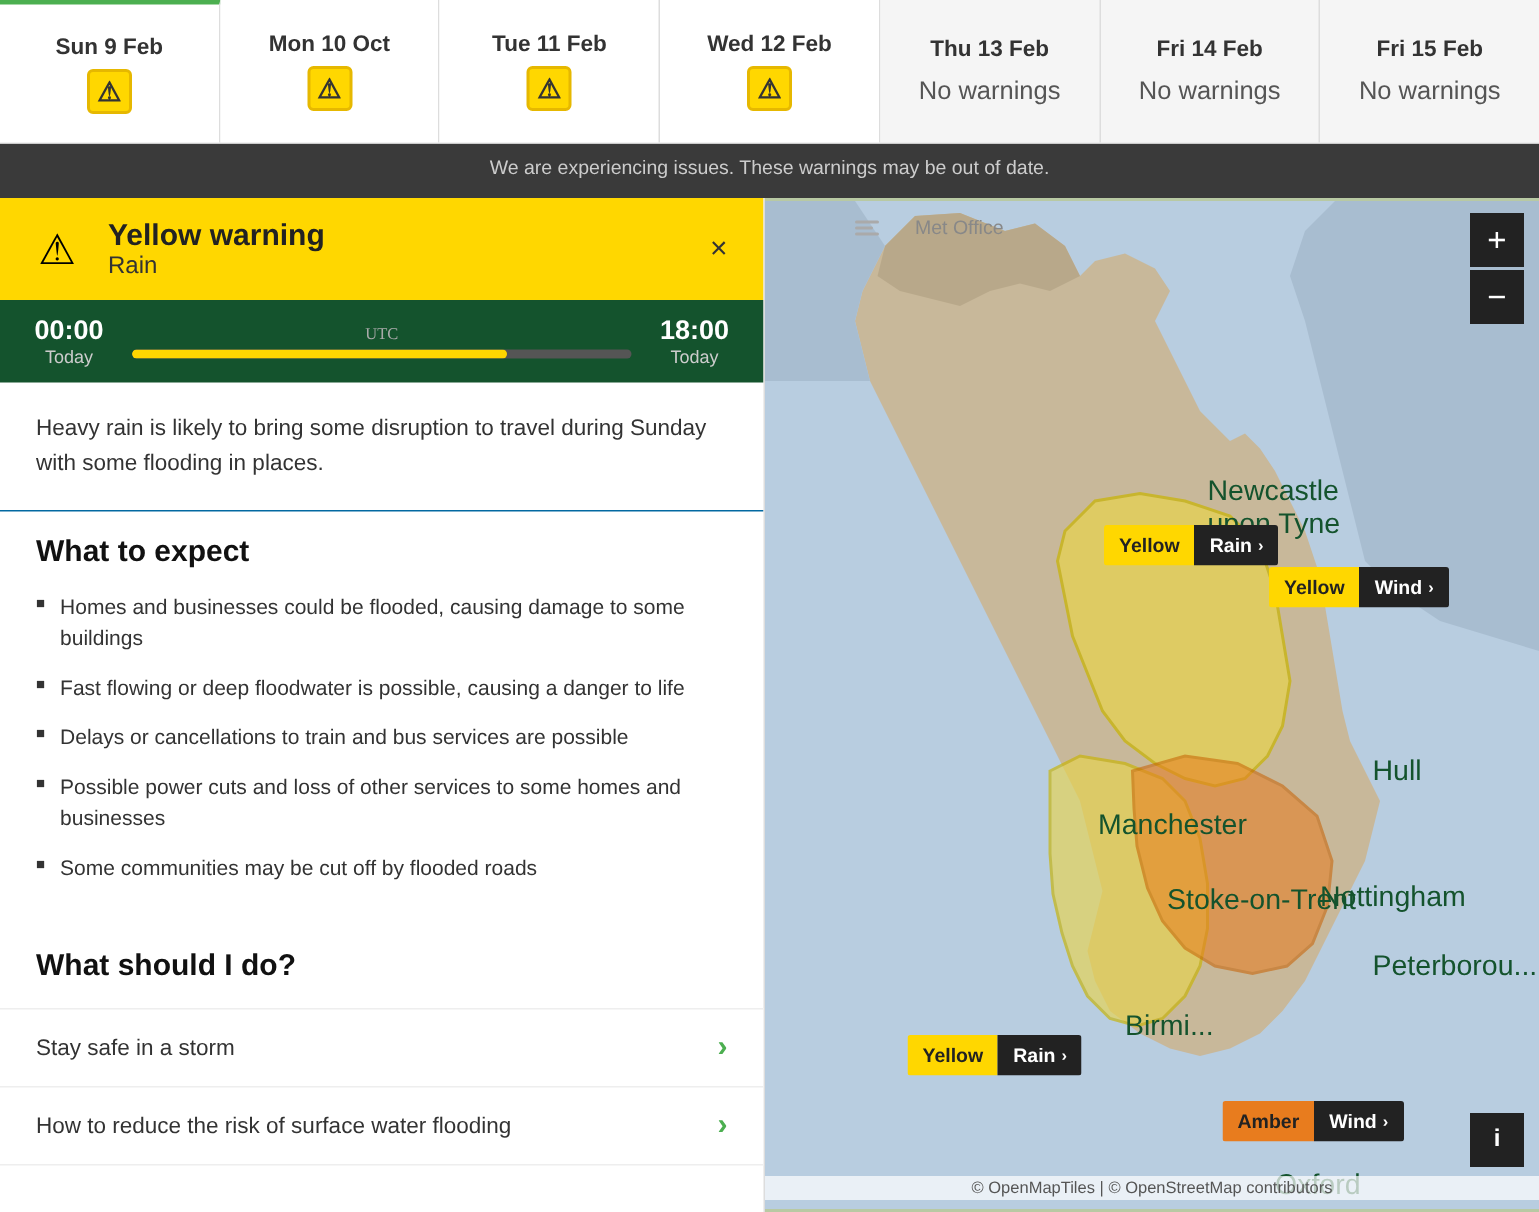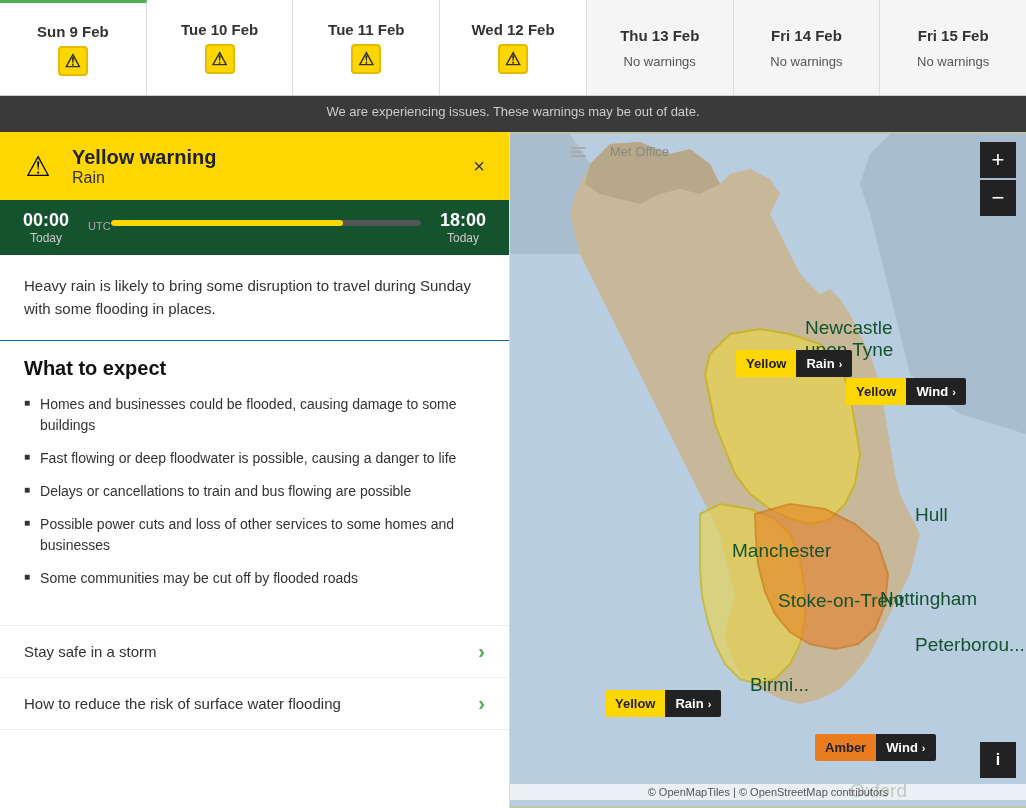--- a/index.html
+++ b/index.html
@@ -27,21 +27,21 @@
       text-align: right;
     }
     .date-tab:first-child {
       background: #fff;
       border-top: 3px solid #4caf50;
     }
     .date-tab.no-warning {
       background: #f5f5f5;
     }
     .date-tab.no-warning .tab-label {
-      font-size: 13px;
+      font-size: 17px;
       color: #555;
       font-weight: normal;
       margin-top: 4px;
     }
     .tab-date { font-size: 15px; font-weight: bold; margin-bottom: 6px; }
     .warning-icon {
       width: 30px;
       height: 30px;
       background: #FFD700;
       border: 2px solid #e6b800;
@@ -118,22 +118,23 @@
       align-items: center;
       color: #fff;
     }
     .time-start, .time-end { min-width: 60px; text-align: center; }
     .time-label { font-size: 18px; font-weight: bold; }
     .time-sublabel { font-size: 12px; color: #ccc; }
     .time-progress-area {
       flex: 1;
       margin: 0 12px;
       display: flex;
-      flex-direction: row;
-      align-items: flex-start;
+      flex-direction: column;
+      align-items: center;
+      font-family: Liberation Serif, serif;
     }
     .time-utc { font-size: 11px; color: #aaa; margin-bottom: 4px; }
     .progress-bar-bg {
       width: 100%;
       height: 6px;
       background: #555;
       border-radius: 3px;
       overflow: hidden;
     }
     .progress-bar-fill {
@@ -335,21 +336,21 @@
   </style>
 </head>
 <body>
 
 <div class="date-tabs">
   <div class="date-tab" style="border-top: 3px solid #4caf50;">
     <span class="tab-date">Sun 9 Feb</span>
     <div class="warning-icon">⚠</div>
   </div>
   <div class="date-tab">
-    <span class="tab-date">Tue 10 Feb</span>
+    <span class="tab-date">Mon 10 Oct</span>
     <div class="warning-icon">⚠</div>
   </div>
   <div class="date-tab">
     <span class="tab-date">Tue 11 Feb</span>
     <div class="warning-icon">⚠</div>
   </div>
   <div class="date-tab">
     <span class="tab-date">Wed 12 Feb</span>
     <div class="warning-icon">⚠</div>
   </div>
@@ -408,32 +409,33 @@
     <div class="section">
       <div class="section-title">What to expect</div>
       <ul class="bullet-list">
         <li>
             <span>Homes and businesses could be flooded, causing damage to some buildings</span>
           </li>
         <li>
             <span>Fast flowing or deep floodwater is possible, causing a danger to life</span>
           </li>
         <li>
-            <span>Delays or cancellations to train and bus flowing are possible</span>
+            <span>Delays or cancellations to train and bus services are possible</span>
           </li>
         <li>
             <span>Possible power cuts and loss of other services to some homes and businesses</span>
           </li>
         <li>
             <span>Some communities may be cut off by flooded roads</span>
           </li>
       </ul>
     </div>
 
     <div>
+      <div class="action-link-section-title">What should I do?</div>
       <div class="action-links">
         <a class="action-link">
           <span>Stay safe in a storm</span>
           <span class="action-link-arrow">›</span>
         </a>
         <a class="action-link">
           <span>How to reduce the risk of surface water flooding</span>
           <span class="action-link-arrow">›</span>
         </a>
       </div>

